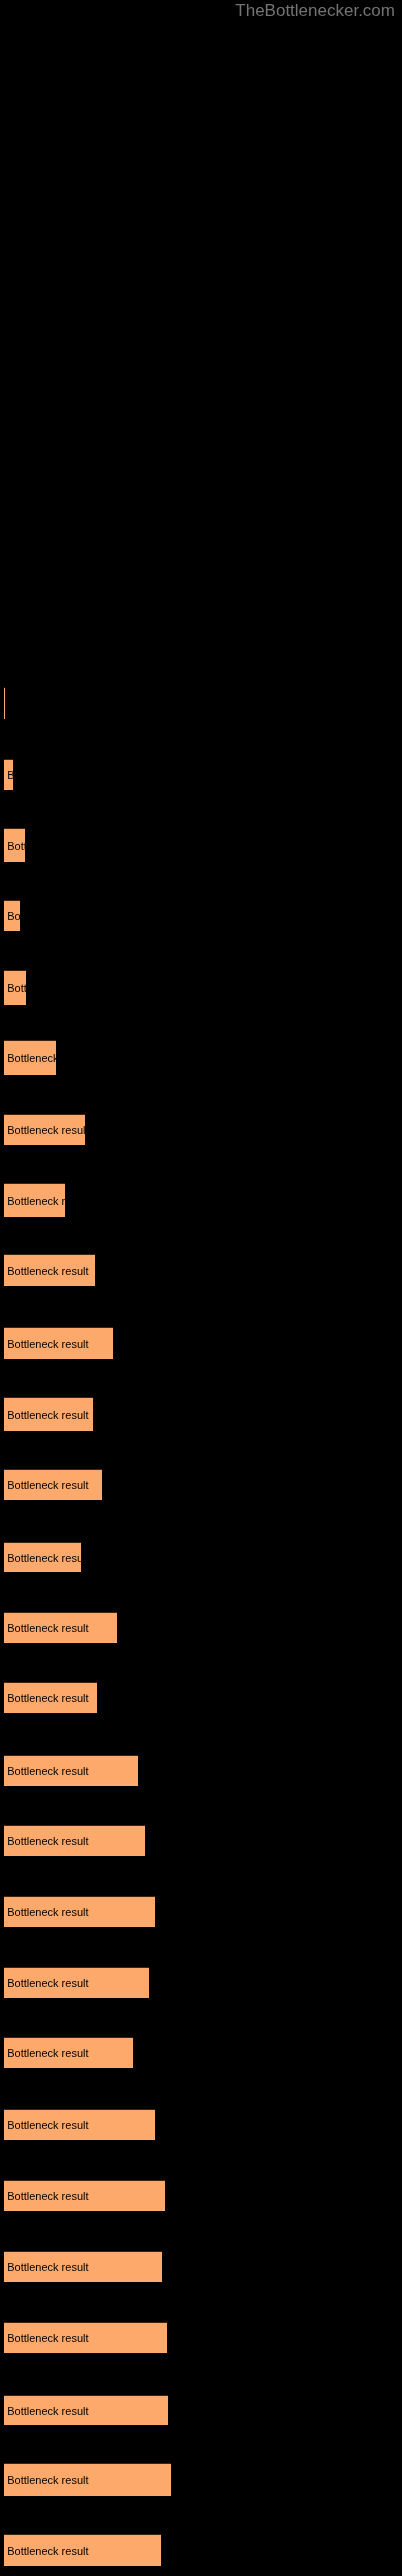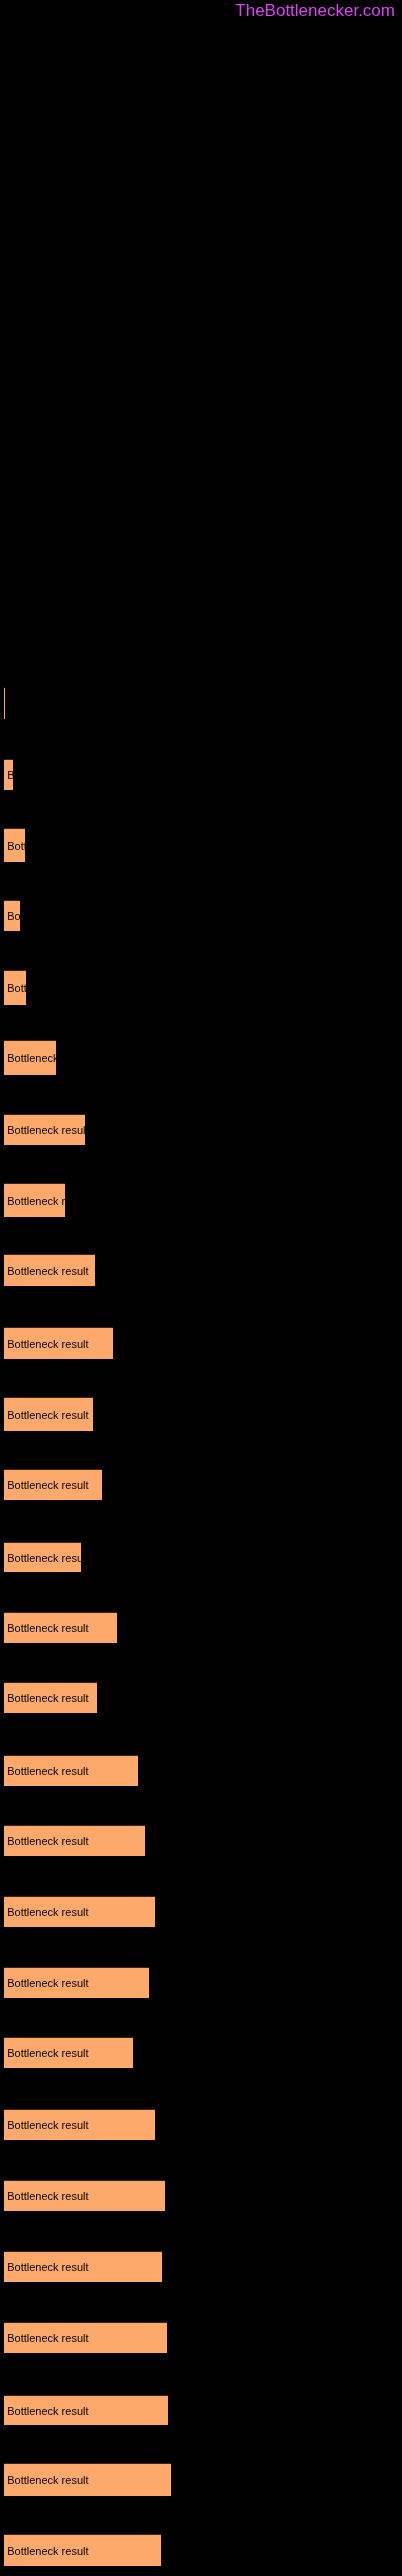--- a/index.html
+++ b/index.html
@@ -24,21 +24,21 @@
     height: 2576px;
     background: #000000;
   }
 
   #watermark {
     position: absolute;
     right: 8px;
     top: 0.8px;
     font-size: 17px;
     line-height: 19.3px;
-    color: #d946ef;
+    color: #737373;
     letter-spacing: 0px;
     white-space: nowrap;
     font-family: "Liberation Sans", sans-serif;
   }
 
   #plot-area {
     position: absolute;
     left: 0;
     top: 0;
     width: 403px;

